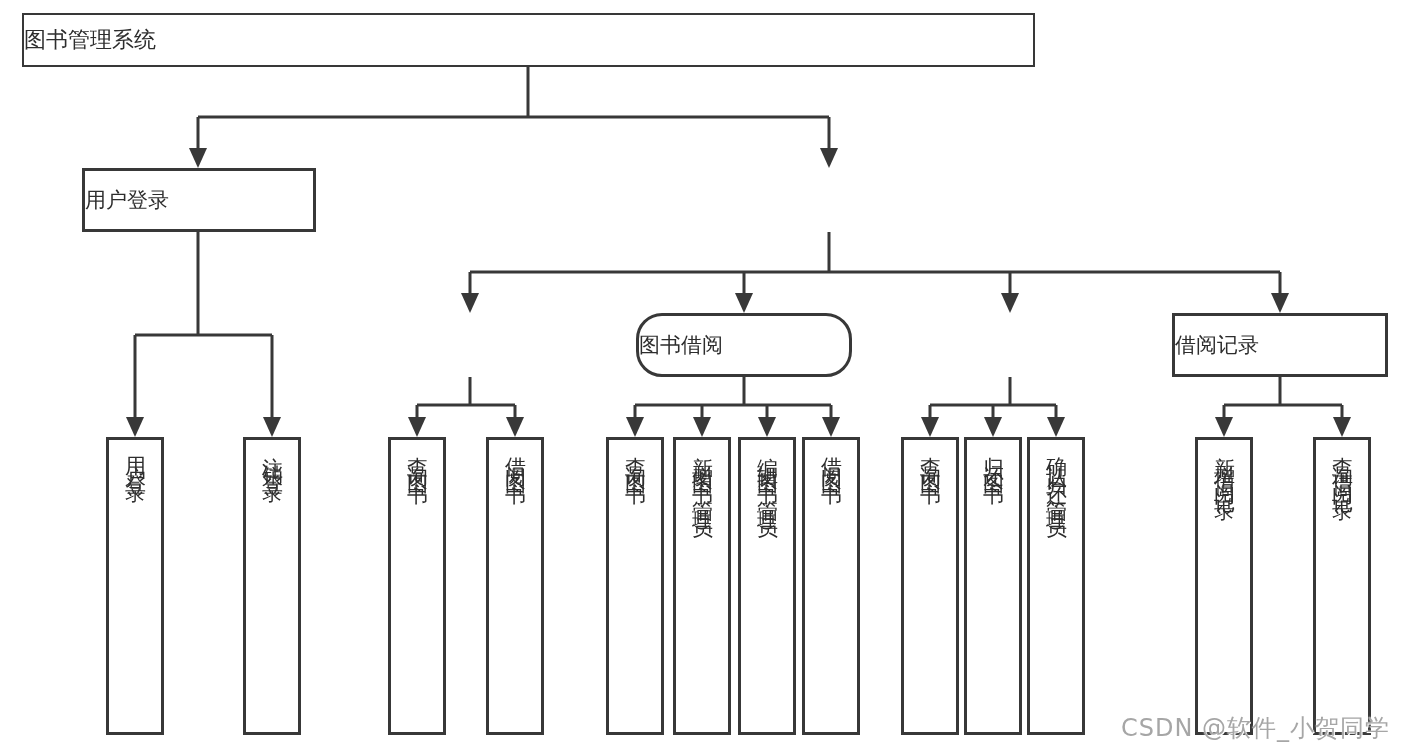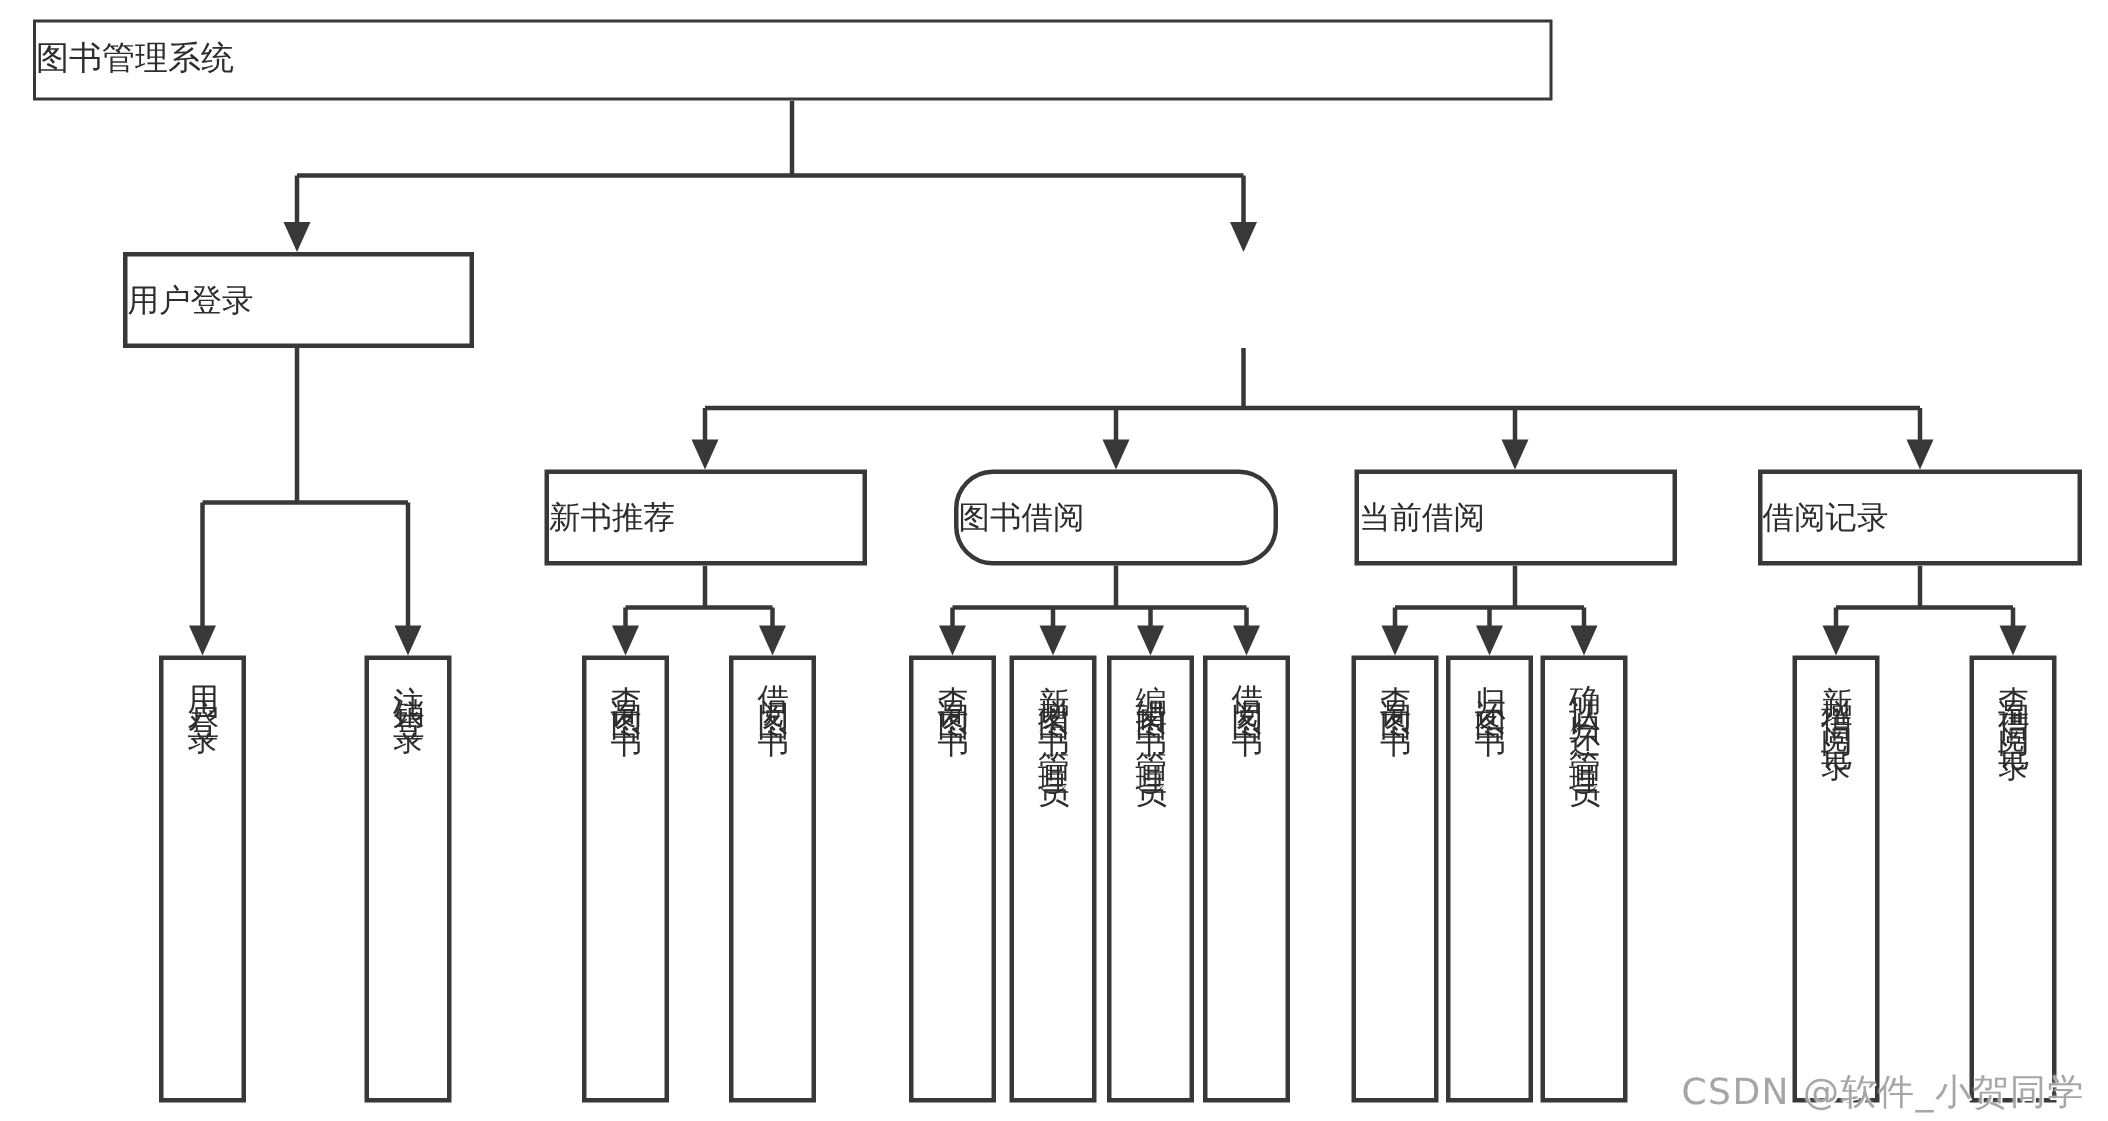--- a/index.html
+++ b/index.html
@@ -103,28 +103,22 @@
   </svg>
 
   <div class="box root" style="left:22px; top:13px; width:1013px; height:54px;">
     <span>图书管理系统</span>
   </div>
 
   <div class="box" style="left:82px; top:168px; width:234px; height:64px;">
     <span>用户登录</span>
   </div>
 
-  <div class="box" style="left:363px; top:313px; width:215px; height:64px;">
-    <span>新书推荐</span>
-  </div>
   <div class="box" style="left:636px; top:313px; width:216px; height:64px;border-radius:26px;">
     <span>图书借阅</span>
-  </div>
-  <div class="box" style="left:903px; top:313px; width:215px; height:64px;">
-    <span>当前借阅</span>
   </div>
   <div class="box" style="left:1172px; top:313px; width:216px; height:64px;">
     <span>借阅记录</span>
   </div>
 
   <div class="box leaf" style="left:106px; top:437px; width:58px; height:298px;">
     <span>用户登录</span>
   </div>
   <div class="box leaf" style="left:243px; top:437px; width:58px; height:298px;">
     <span>注销登录</span>

